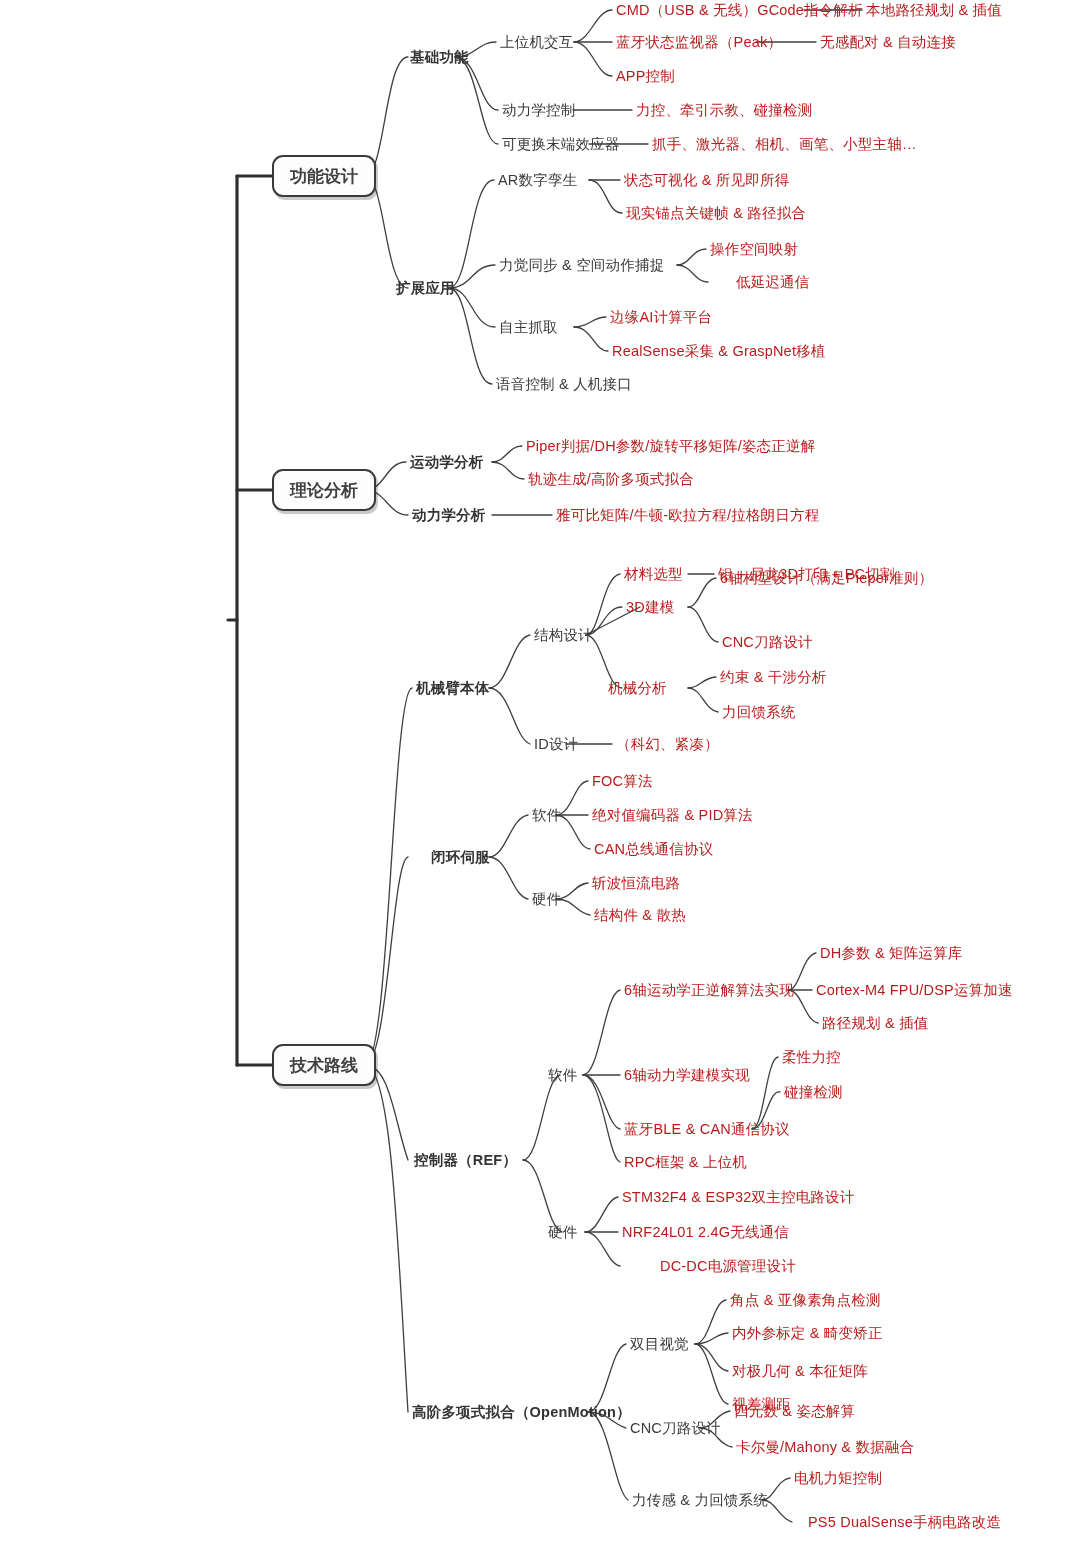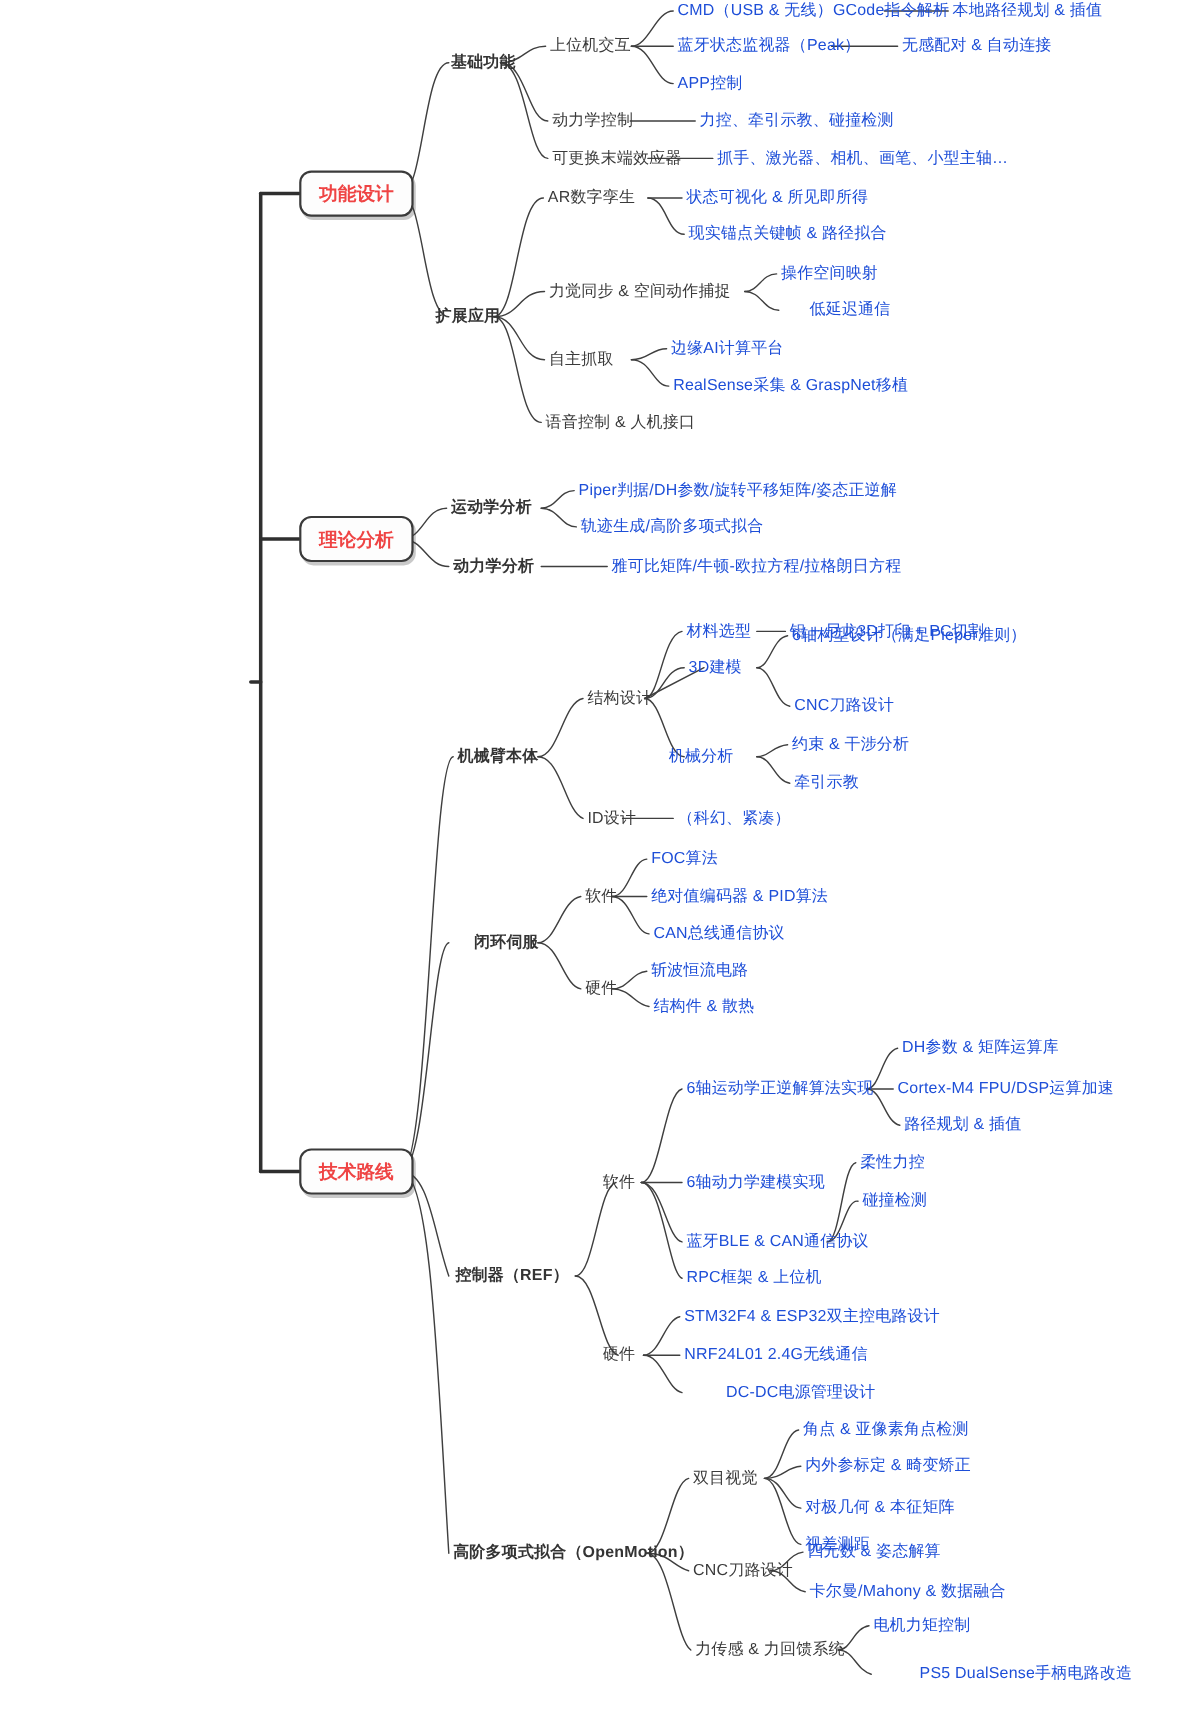--- a/index.html
+++ b/index.html
@@ -5,26 +5,26 @@
   html,body{margin:0;padding:0;background:#ffffff;}
   body{font-family:"Liberation Sans","DejaVu Sans",sans-serif;}
   #stage{position:relative;width:1080px;height:1564px;background:#fff;overflow:hidden;}
   svg#wires{position:absolute;left:0;top:0;width:1080px;height:1564px;}
   svg#wires path,svg#wires line{fill:none;stroke:#3f3f3f;stroke-width:1.3;stroke-linecap:round;}
   svg#wires path.trunk,svg#wires line.trunk{stroke:#2f2f2f;stroke-width:3.2;}
   .node{position:absolute;white-space:nowrap;color:#333333;font-size:14.5px;line-height:1;
         transform:translateY(-50%);letter-spacing:.2px;}
   .node.lvl2{font-size:14.5px;font-weight:600;color:#343434;}
   .node.lvl3{font-size:14.5px;color:#3a3a3a;}
-  .node.lvl4{font-size:14.5px;color:#1d4ed8;}
+  .node.lvl4{font-size:14.5px;color:#b91c1c;}
   .boxnode{position:absolute;transform:translateY(-50%);
            border:2.2px solid #3a3a3a;border-radius:11px;background:#fdfdfd;
            box-shadow:2px 3px 0 rgba(60,60,60,.28);
            display:flex;align-items:center;justify-content:center;
-           font-weight:700;color:#ef4444;}
+           font-weight:700;color:#404040;}
   .boxnode.root{font-size:25px;padding:0 22px;height:52px;border-width:2.4px;border-radius:14px;}
   .boxnode.main{font-size:17px;padding:0 16px;height:38px;}
 </style>
 </head>
 <body>
 
 <div id="stage">
 
   <svg id="wires" viewBox="0 0 1080 1564">
 
@@ -173,21 +173,21 @@
 
   <div class="node lvl2" style="left:416px;top:688px;">机械臂本体</div>
   <div class="node lvl3" style="left:534px;top:635px;">结构设计</div>
   <div class="node lvl4" style="left:624px;top:574px;">材料选型</div>
   <div class="node lvl4" style="left:718px;top:574px;">铝 + 尼龙3D打印 + PC切割</div>
   <div class="node lvl4" style="left:626px;top:607px;">3D建模</div>
   <div class="node lvl4" style="left:720px;top:578px;">6轴构型设计（满足Pieper准则）</div>
   <div class="node lvl4" style="left:722px;top:642px;">CNC刀路设计</div>
   <div class="node lvl4" style="left:608px;top:688px;">机械分析</div>
   <div class="node lvl4" style="left:720px;top:677px;">约束 &amp; 干涉分析</div>
-  <div class="node lvl4" style="left:722px;top:712px;">牵引示教</div>
+  <div class="node lvl4" style="left:722px;top:712px;">力回馈系统</div>
   <div class="node lvl3" style="left:534px;top:744px;">ID设计</div>
   <div class="node lvl4" style="left:616px;top:744px;">（科幻、紧凑）</div>
 
   <div class="node lvl2" style="left:412px;top:857px;padding-left:19px;">闭环伺服</div>
   <div class="node lvl3" style="left:532px;top:815px;">软件</div>
   <div class="node lvl4" style="left:592px;top:781px;">FOC算法</div>
   <div class="node lvl4" style="left:592px;top:815px;">绝对值编码器 &amp; PID算法</div>
   <div class="node lvl4" style="left:594px;top:849px;">CAN总线通信协议</div>
   <div class="node lvl3" style="left:532px;top:899px;">硬件</div>
   <div class="node lvl4" style="left:592px;top:883px;">斩波恒流电路</div>
@@ -213,15 +213,15 @@
   <div class="node lvl3" style="left:630px;top:1344px;">双目视觉</div>
   <div class="node lvl4" style="left:730px;top:1300px;">角点 &amp; 亚像素角点检测</div>
   <div class="node lvl4" style="left:732px;top:1333px;">内外参标定 &amp; 畸变矫正</div>
   <div class="node lvl4" style="left:732px;top:1371px;">对极几何 &amp; 本征矩阵</div>
   <div class="node lvl4" style="left:732px;top:1404px;">视差测距</div>
   <div class="node lvl3" style="left:630px;top:1428px;">CNC刀路设计</div>
   <div class="node lvl4" style="left:734px;top:1411px;">四元数 &amp; 姿态解算</div>
   <div class="node lvl4" style="left:736px;top:1447px;">卡尔曼/Mahony &amp; 数据融合</div>
   <div class="node lvl3" style="left:632px;top:1500px;">力传感 &amp; 力回馈系统</div>
   <div class="node lvl4" style="left:794px;top:1478px;">电机力矩控制</div>
-  <div class="node lvl4" style="left:836px;top:1522px;">PS5 DualSense手柄电路改造</div>
+  <div class="node lvl4" style="left:808px;top:1522px;">PS5 DualSense手柄电路改造</div>
 
 </div>
 
 </body></html>

